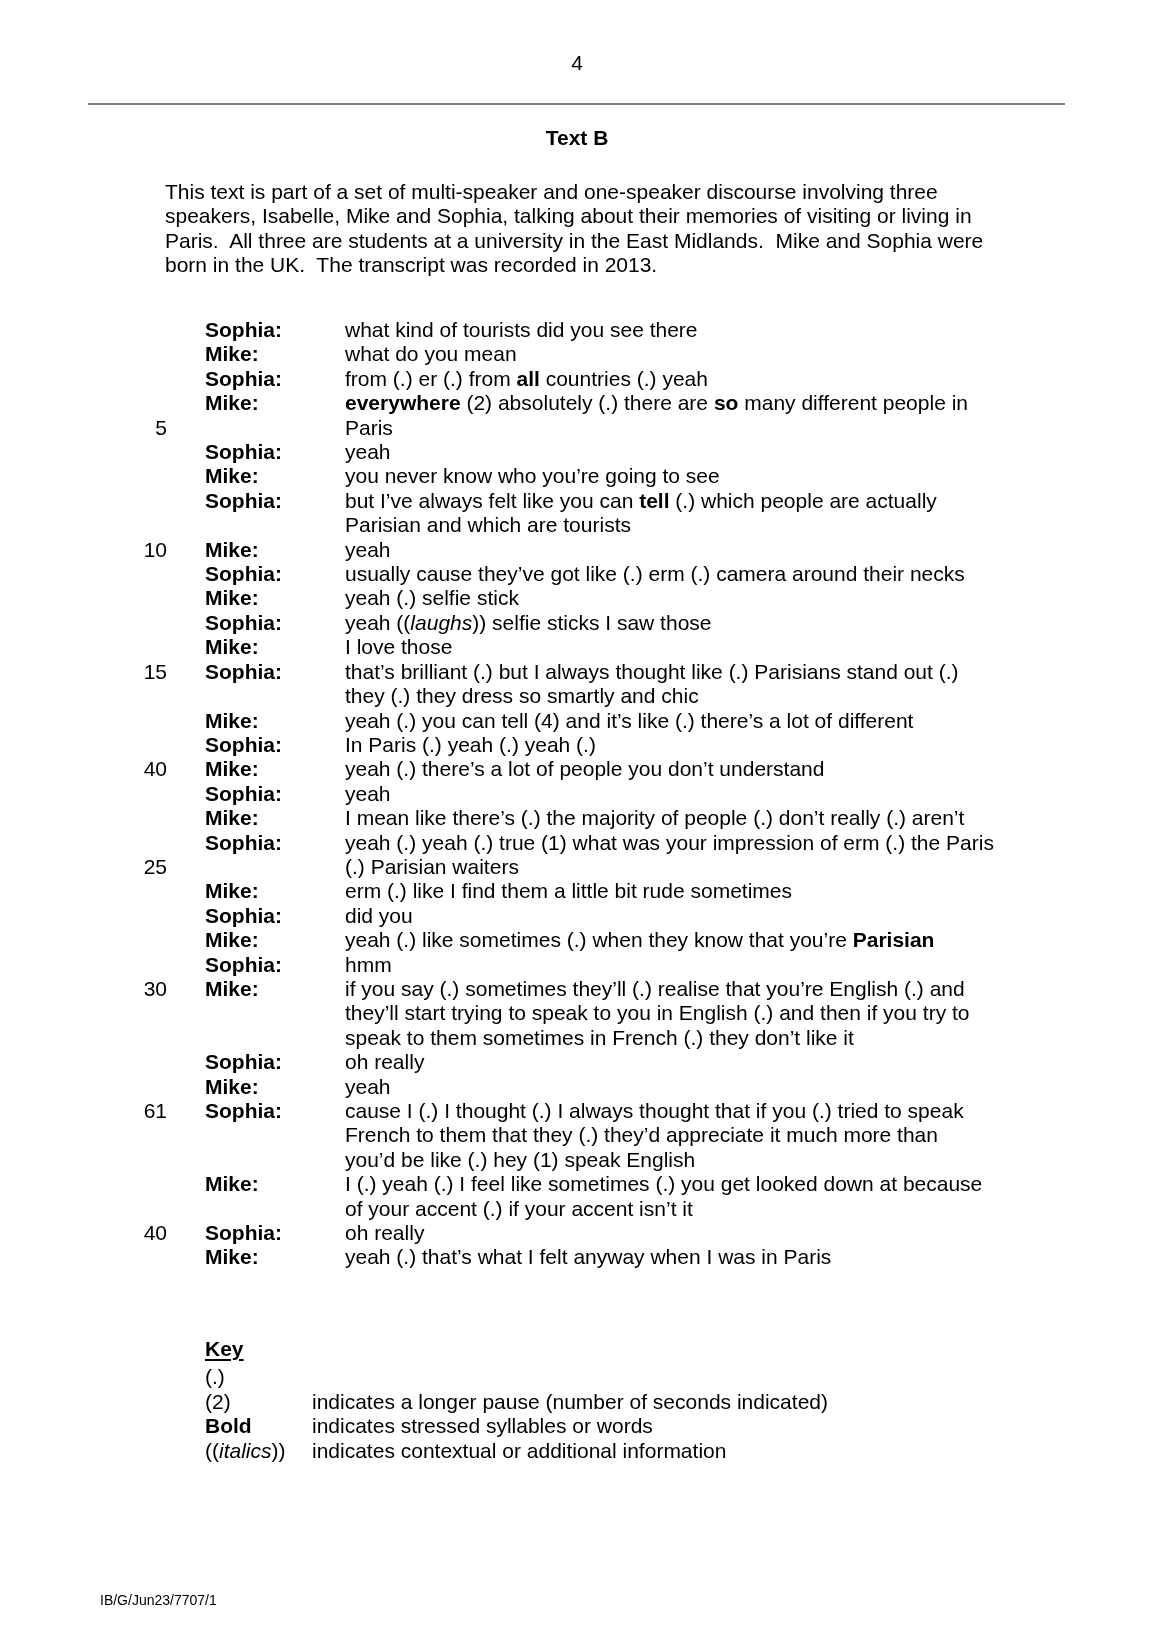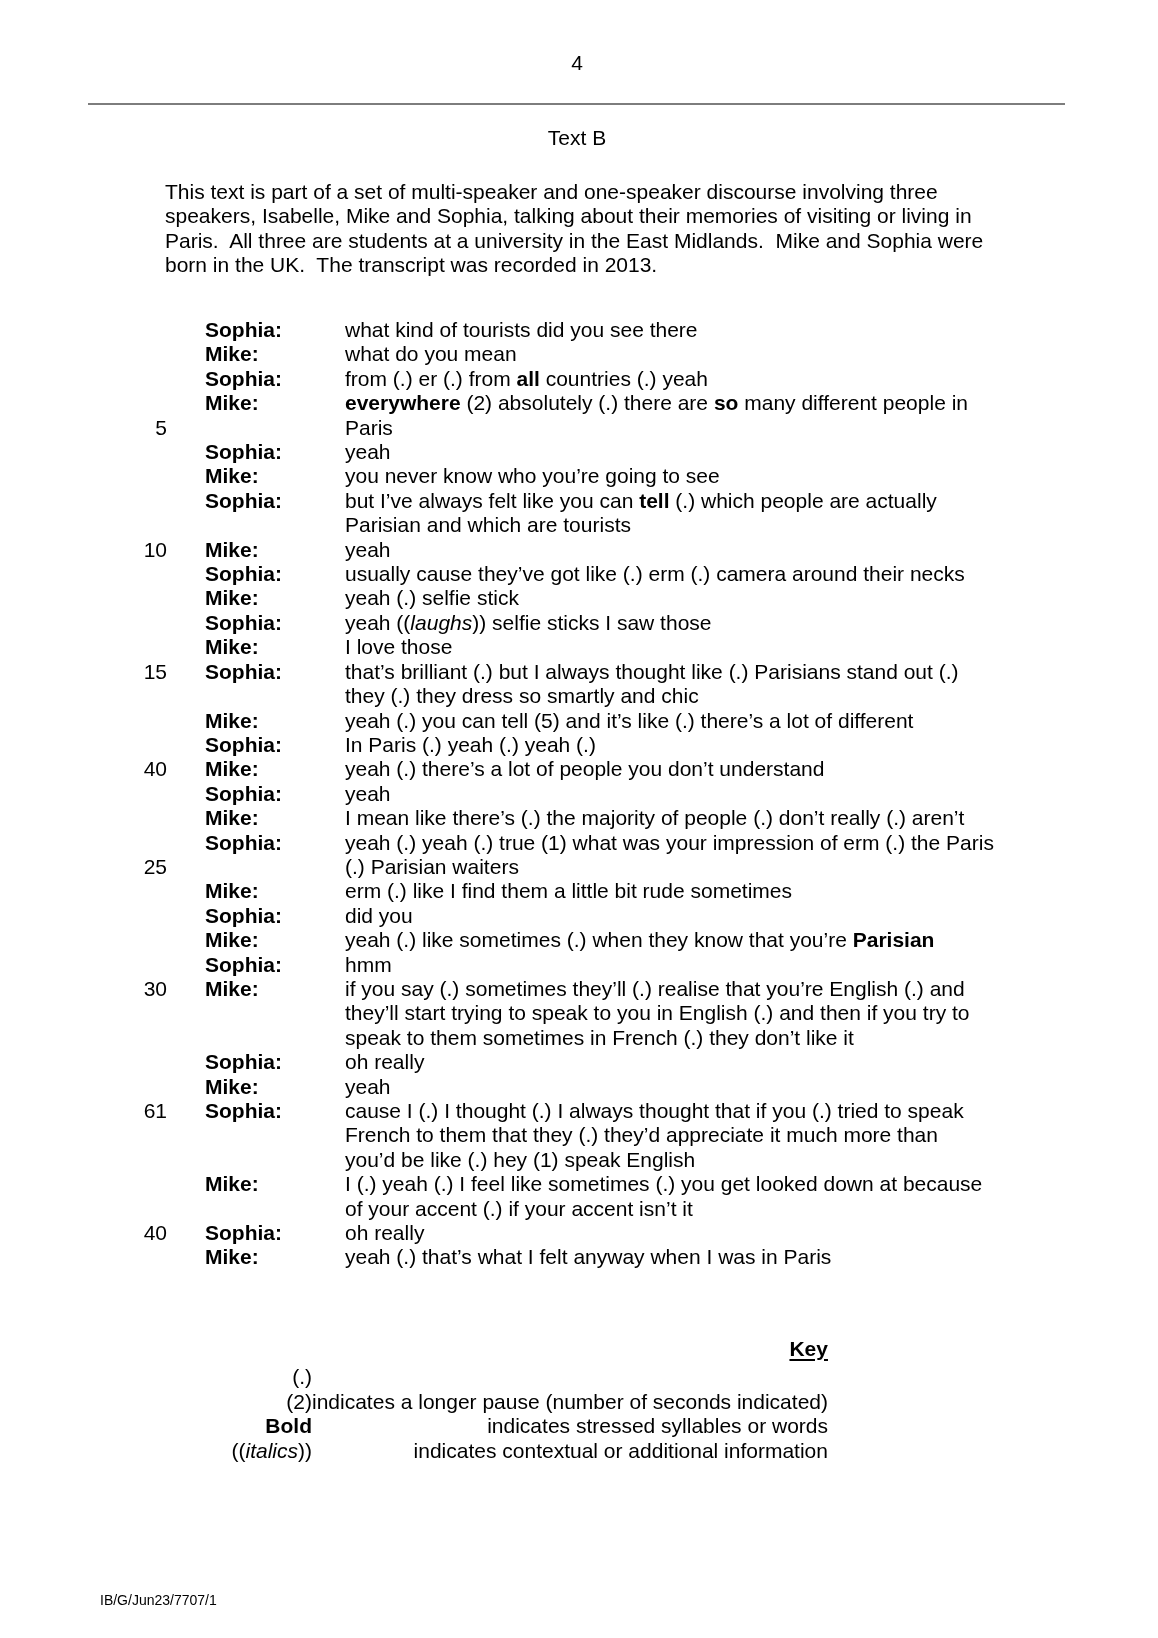--- a/index.html
+++ b/index.html
@@ -25,21 +25,21 @@
     top: 103px; left: 88px;
     width: 977px; height: 2px;
     background: #7d7d7d;
   }
   .doc-title {
     position: absolute;
     top: 126px; left: 0;
     width: 1154px;
     text-align: center;
     font-size: 21px;
-    font-weight: normal;
+    font-weight: bold;
     line-height: 24.4px;
   }
   .intro {
     position: absolute;
     top: 180px; left: 165px;
   }
   .intro-line {
     font-size: 21px;
     line-height: 24.4px;
     white-space: pre;
@@ -62,21 +62,21 @@
   .t-speaker {
     padding-left: 38px;
     font-weight: bold;
     white-space: pre;
   }
   .t-utt {
     white-space: pre;
   }
   .key-block {
     position: absolute;
-    top: 1337px; left: 205px; text-align: right;
+    top: 1337px; left: 205px;
   }
   .key-heading {
     font-size: 21px;
     font-weight: bold;
     line-height: 24.4px;
     text-decoration: underline;
     text-decoration-thickness: 2px;
     text-underline-offset: 3px;
     margin-bottom: 4px;
   }
@@ -188,21 +188,21 @@
       <span class="t-utt">that’s brilliant (.) but I always thought like (.) Parisians stand out (.)</span>
     </div>
     <div class="t-row">
       <span class="t-num"></span>
       <span class="t-speaker"></span>
       <span class="t-utt">they (.) they dress so smartly and chic</span>
     </div>
     <div class="t-row">
       <span class="t-num"></span>
       <span class="t-speaker">Mike:</span>
-      <span class="t-utt">yeah (.) you can tell (5) and it’s like (.) there’s a lot of different</span>
+      <span class="t-utt">yeah (.) you can tell (4) and it’s like (.) there’s a lot of different</span>
     </div>
     <div class="t-row">
       <span class="t-num"></span>
       <span class="t-speaker">Sophia:</span>
       <span class="t-utt">In Paris (.) yeah (.) yeah (.)</span>
     </div>
     <div class="t-row">
       <span class="t-num">40</span>
       <span class="t-speaker">Mike:</span>
       <span class="t-utt">yeah (.) there’s a lot of people you don’t understand</span>

